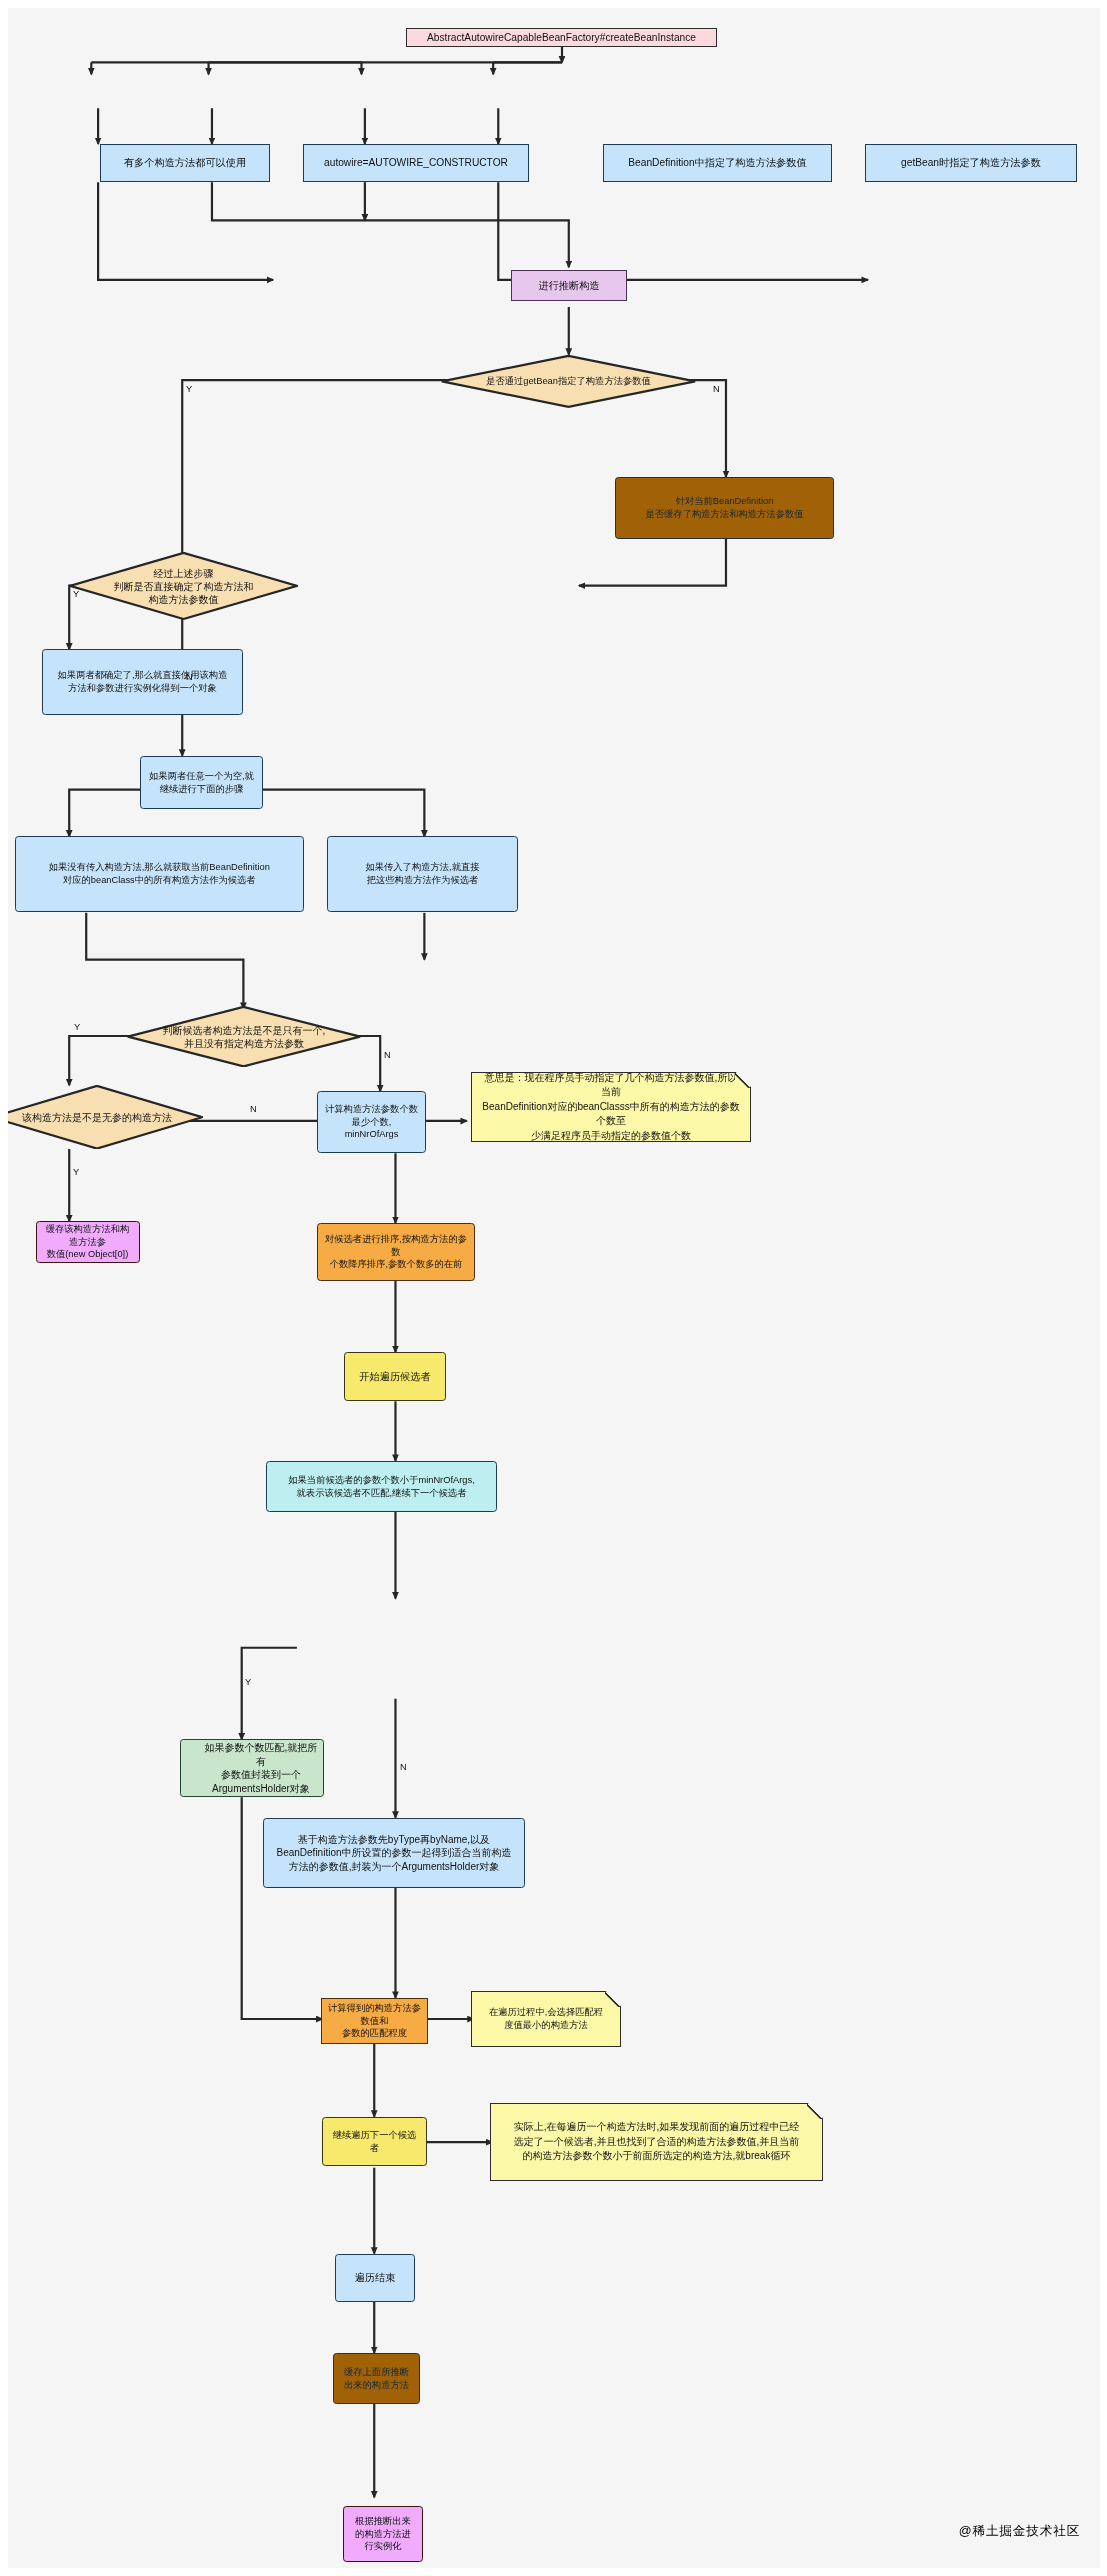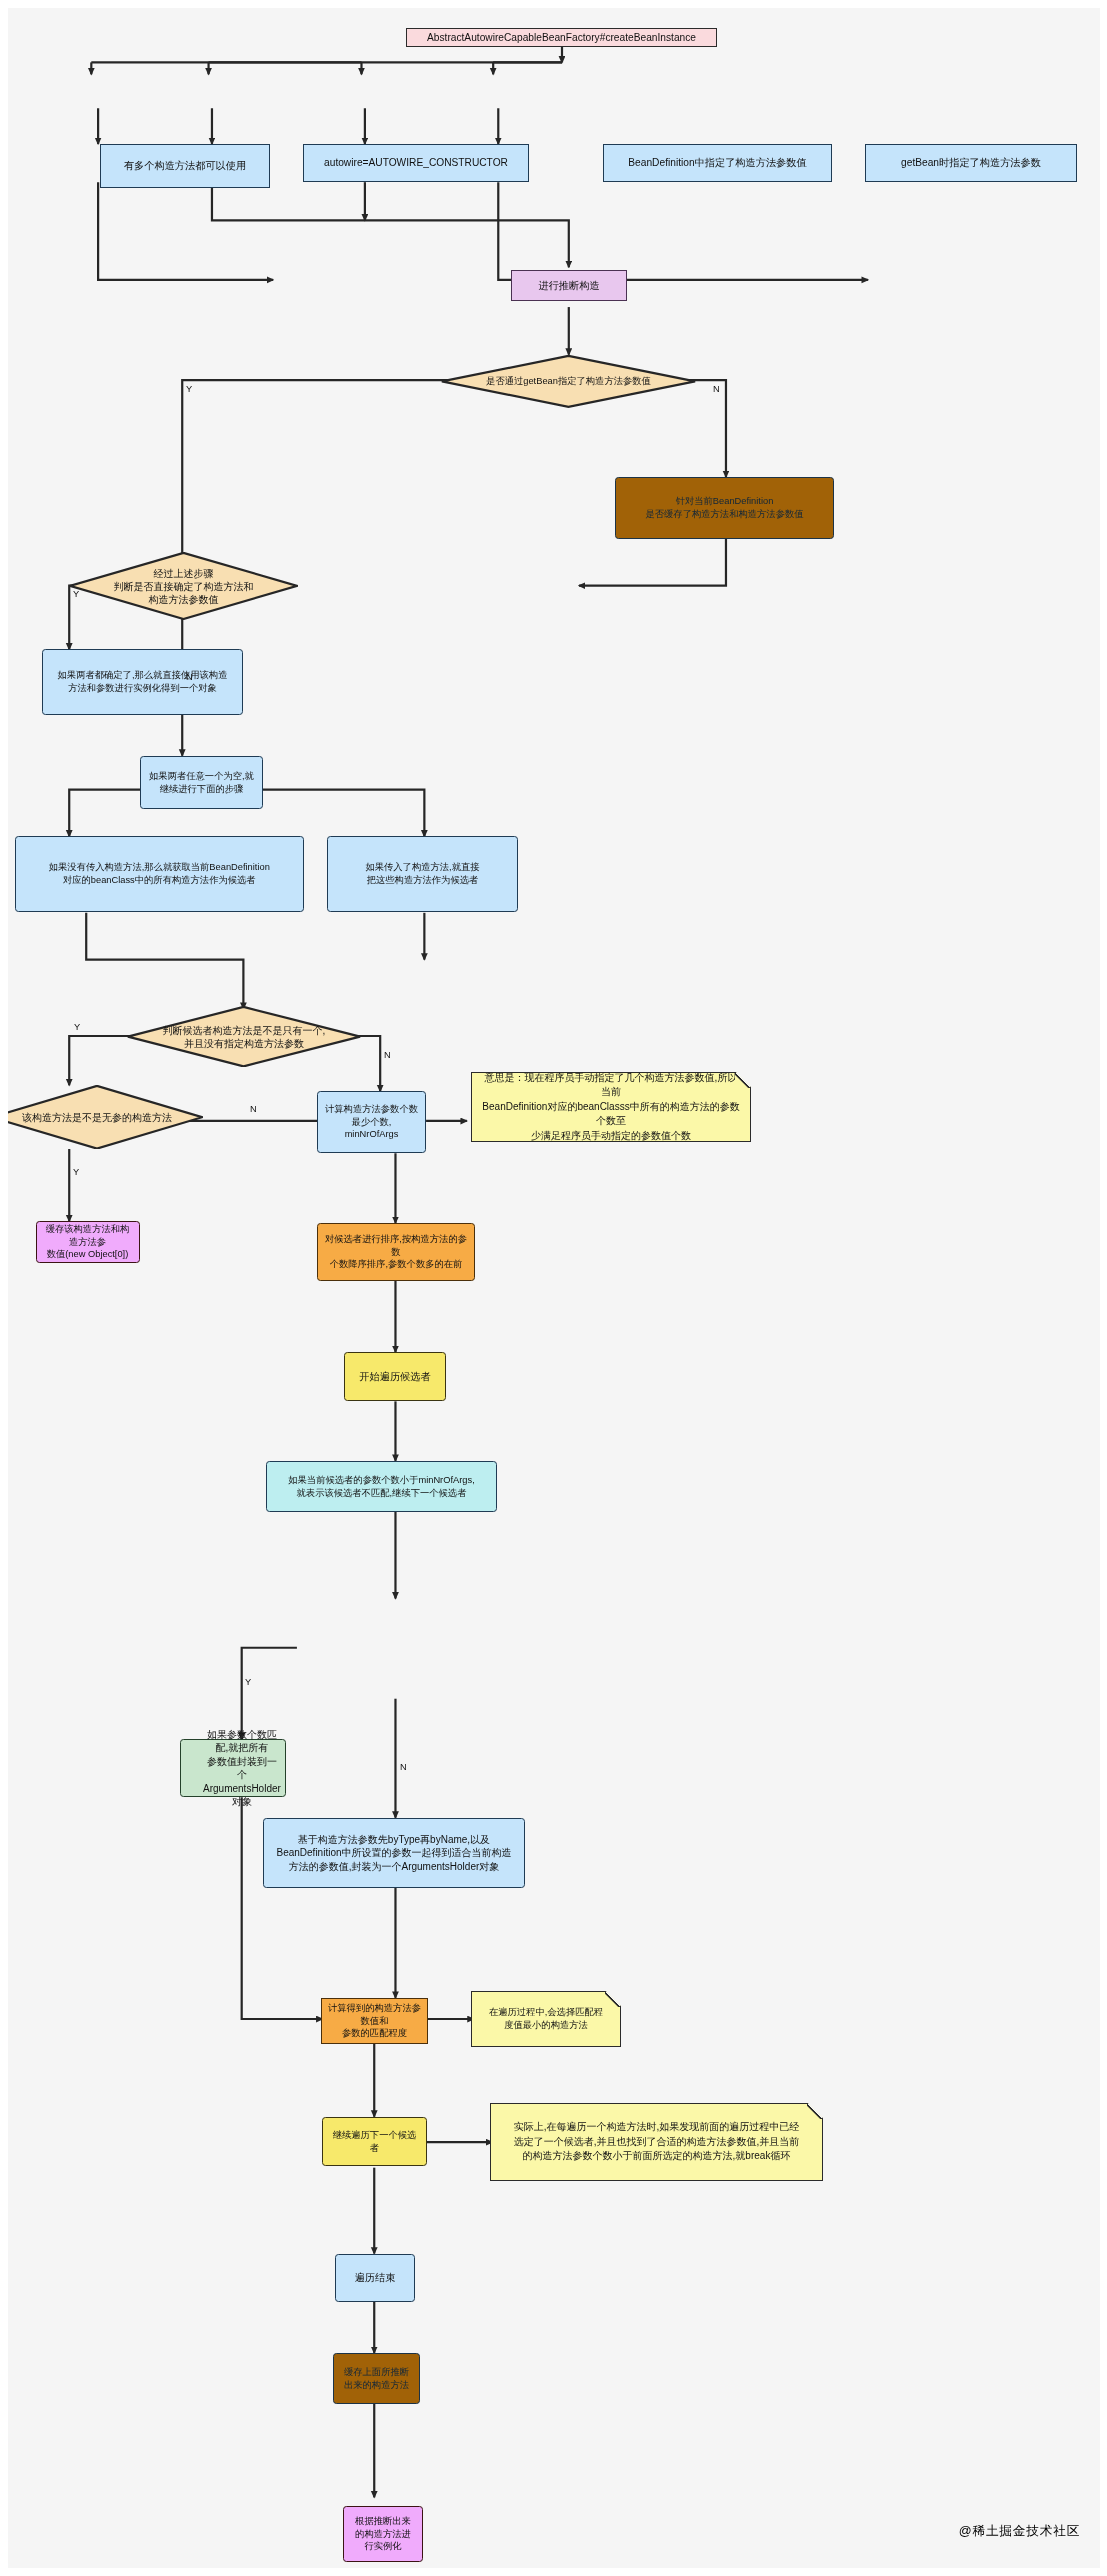--- a/index.html
+++ b/index.html
@@ -131,21 +131,21 @@
       <path d="M98,64 L652,64"></path>
       <path d="M571,64 L652,64"></path>
       <path d="M236,64 L416,64"></path>
     </g>
   </svg>
 
   <div class="node rect sharp c-pink fs12" style="left:398px;top:20.4px;width:311px;height:18.7px;">
     <span class="lbl">AbstractAutowireCapableBeanFactory#createBeanInstance</span>
   </div>
 
-  <div class="node rect sharp c-blue-l fs12" style="left:92px;top:136px;width:170px;height:44px;">
+  <div class="node rect sharp c-blue-l fs12" style="left:92px;top:136px;width:170px;height:38px;">
     <span class="lbl">有多个构造方法都可以使用</span>
   </div>
   <div class="node rect sharp c-blue-l fs12" style="left:295px;top:136px;width:226px;height:38px;">
     <span class="lbl">autowire=AUTOWIRE_CONSTRUCTOR</span>
   </div>
   <div class="node rect sharp c-blue-l fs12" style="left:595px;top:136px;width:229px;height:38px;">
     <span class="lbl">BeanDefinition中指定了构造方法参数值</span>
   </div>
   <div class="node rect sharp c-blue-l fs12" style="left:857px;top:136px;width:212px;height:38px;">
     <span class="lbl">getBean时指定了构造方法参数</span>
@@ -245,21 +245,21 @@
   </div>
 
   <div class="node rect c-cyan fs11" style="left:258px;top:1453px;width:231px;height:51px;white-space:pre-line;">
     <span class="lbl">如果当前候选者的参数个数小于minNrOfArgs,
 就表示该候选者不匹配,继续下一个候选者</span>
   </div>
 
   <div class="elabel" style="left:237px;top:1669px;">Y</div>
   <div class="elabel" style="left:392px;top:1754px;">N</div>
 
-  <div class="node rect c-green fs10" style="left:172px;top:1731px;width:106px;height:58px;white-space:pre-line;padding-left:23px;">
+  <div class="node rect c-green fs10" style="left:172px;top:1731px;width:144px;height:58px;white-space:pre-line;padding-left:23px;">
     <span class="lbl">如果参数个数匹配,就把所有
 参数值封装到一个
 ArgumentsHolder对象</span>
   </div>
 
   <div class="node rect c-blue-l fs10" style="left:255px;top:1810px;width:262px;height:70px;white-space:pre-line;">
     <span class="lbl">基于构造方法参数先byType再byName,以及
 BeanDefinition中所设置的参数一起得到适合当前构造
 方法的参数值,封装为一个ArgumentsHolder对象</span>
   </div>

